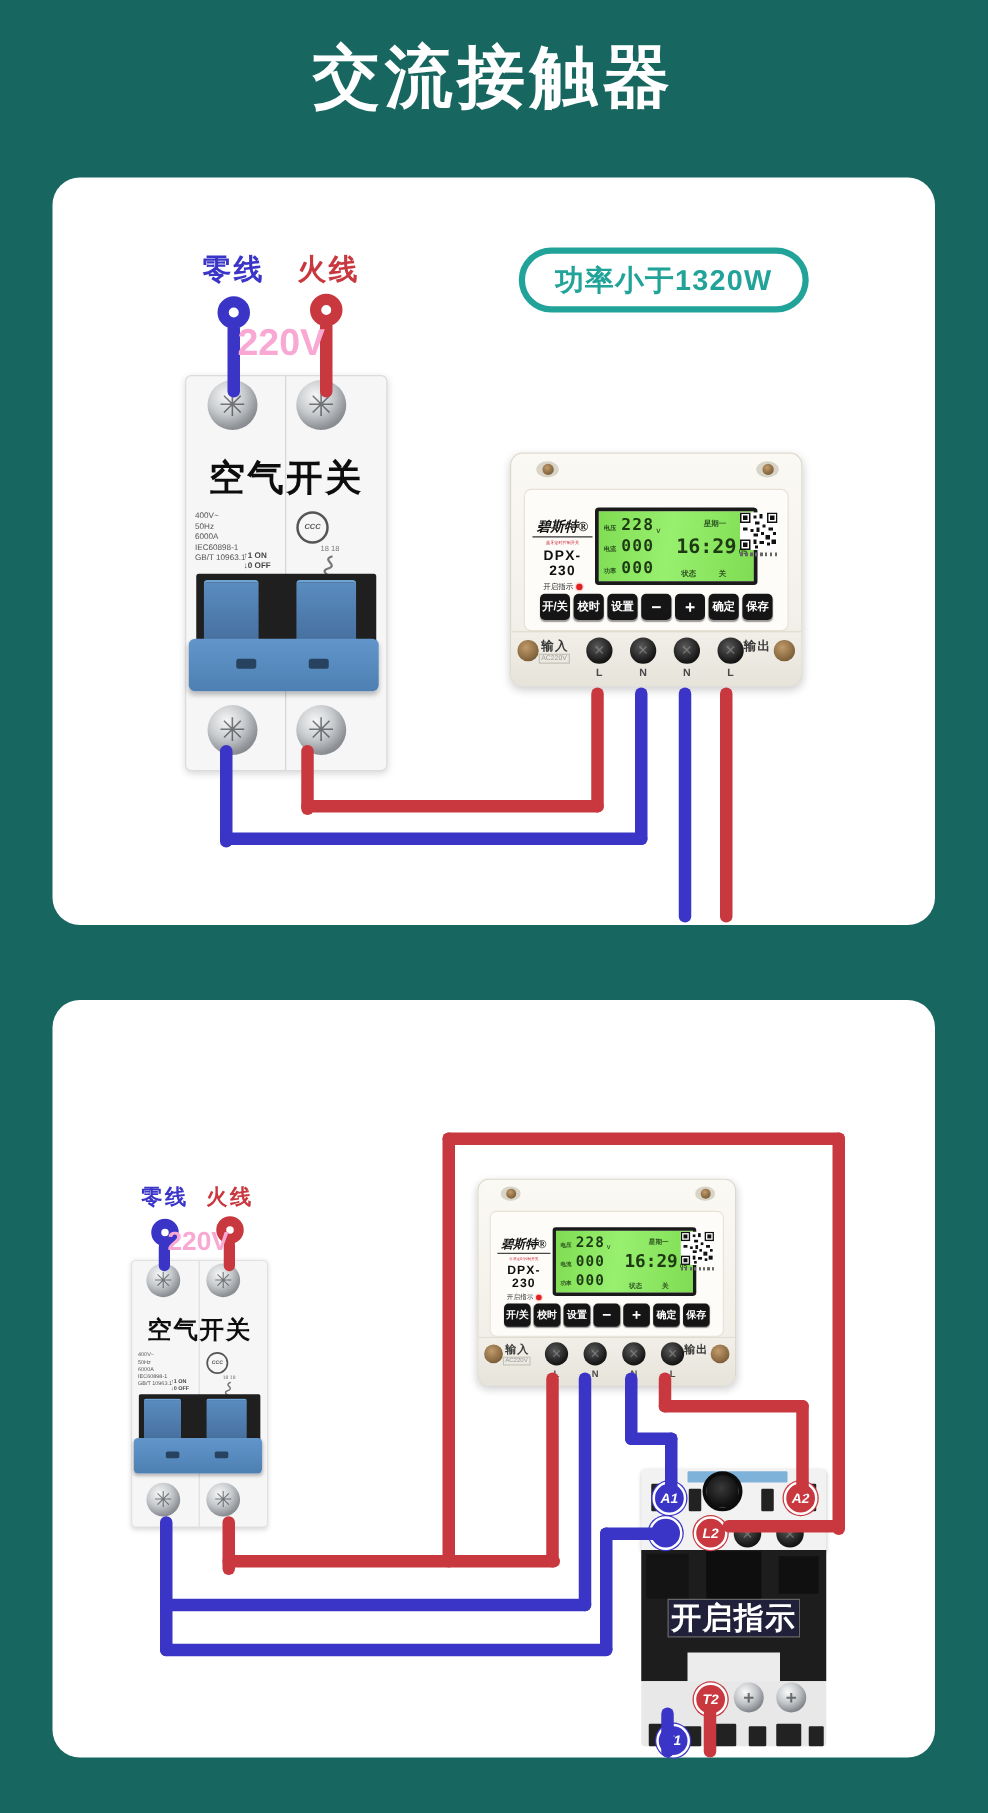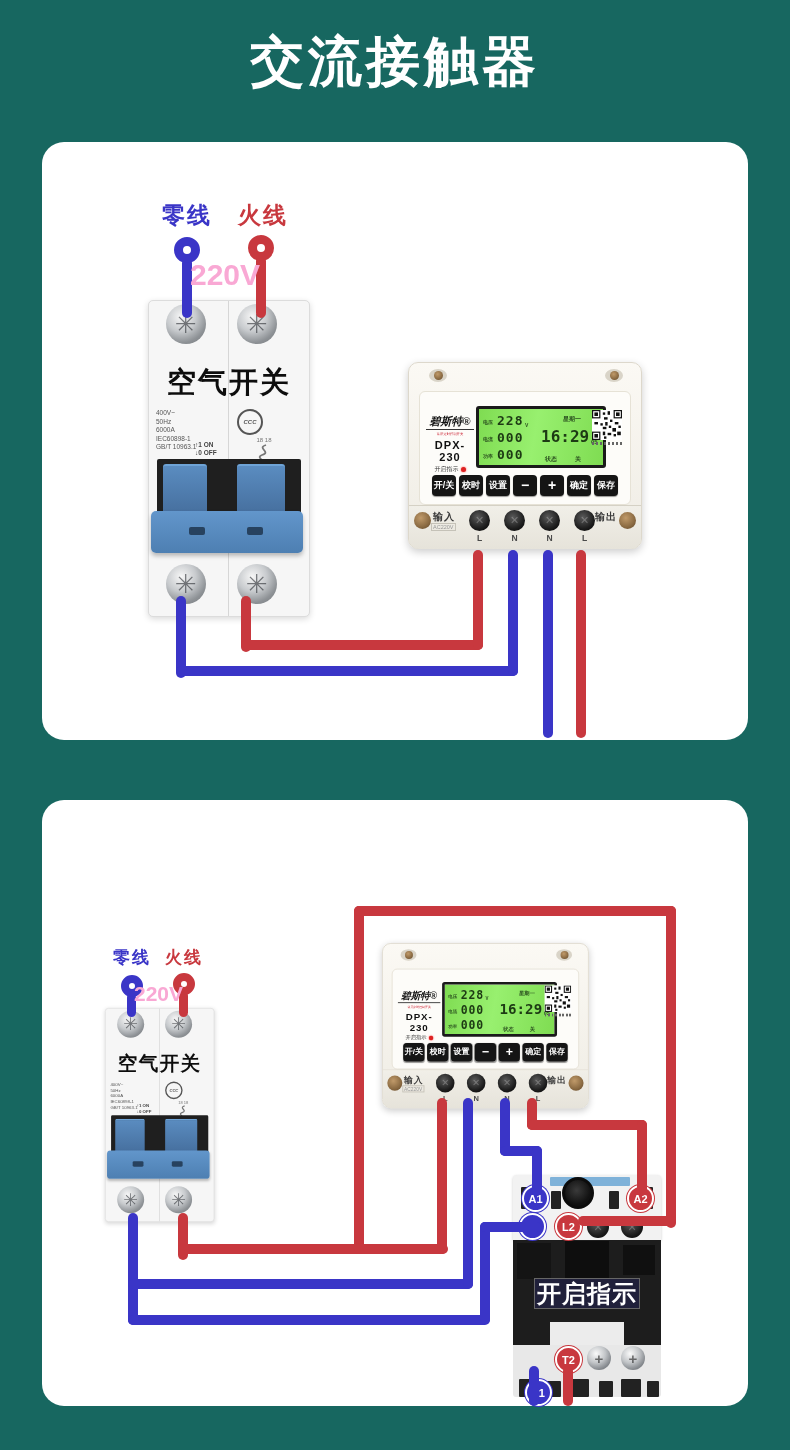--- a/index.html
+++ b/index.html
@@ -102,37 +102,38 @@
   .ct-mid{position:absolute;left:0;top:65px;width:148px;height:105px;background:#1d1d1d;}
   .ct-blockL{position:absolute;left:4px;top:68px;width:34px;height:36px;background:#141414;}
   .ct-blockR{position:absolute;left:110px;top:70px;width:32px;height:30px;background:#101010;}
   .ct-blockC{position:absolute;left:52px;top:66px;width:44px;height:44px;background:#0e0e0e;}
   .ct-name{position:absolute;left:4px;top:103px;width:140px;text-align:center;z-index:22;}
   .ct-name span{font-size:24px;font-weight:bold;color:#fff;background:#20203a;
     box-shadow:0 0 0 1px #666;padding:1px 2px;letter-spacing:1px;}
   .ct-white{position:absolute;left:37px;top:147px;width:74px;height:26px;background:#ececec;}
   .ct-bot{position:absolute;left:0;top:170px;width:148px;height:52px;background:#e8e8e8;border-radius:0 0 3px 3px;}
   .tbadge{position:absolute;z-index:45;width:23px;height:23px;border-radius:50%;border:2px solid #fff;
-    color:#fff;font-size:11px;font-weight:bold;display:flex;align-items:center;justify-content:center;}
+    color:#fff;font-size:11px;font-weight:bold;display:flex;align-items:center;justify-content:center;font-style:italic;}
   .tbadge.b{background:var(--wire-blue,#3A35C7);box-shadow:0 0 0 1px var(--wire-blue,#3A35C7);}
   .tbadge.r{background:var(--wire-red,#C8383E);box-shadow:0 0 0 1px var(--wire-red,#C8383E);}
   .screws{position:absolute;width:24px;height:24px;border-radius:50%;
     background:radial-gradient(circle at 38% 32%,#fafafa,#c2c5c8 42%,#85898e 72%,#65696e);
     display:flex;align-items:center;justify-content:center;color:rgba(30,30,30,.6);font-size:15px;font-weight:bold;}
 </style>
 </head>
 <body>
 
 <div id="canvas">
 
   <div class="title">交流接触器</div>
 
   <div class="card" id="card1"></div>
   <div class="card" id="card2"></div>
 
+  <div class="badge" style="left:415px;top:198px;">功率小于1320W</div>
 
   <div class="wlabel" style="left:152px;top:200px;width:70px;font-size:23px;color:var(--wire-blue,#3A35C7);">零线</div>
   <div class="wlabel" style="left:228px;top:200px;width:70px;font-size:23px;color:var(--wire-red,#C8383E);">火线</div>
   <div class="voltlabel" style="left:190px;top:258px;font-size:30px;z-index:42;">220V</div>
 
   <div class="slot" style="left:148px;top:300px;">
     <div class="breaker">
       <div class="divider"></div>
       <div class="screw screw-lg" style="left:17px;top:3px;">✳</div>
       <div class="screw screw-lg" style="left:88px;top:3px;">✳</div>

